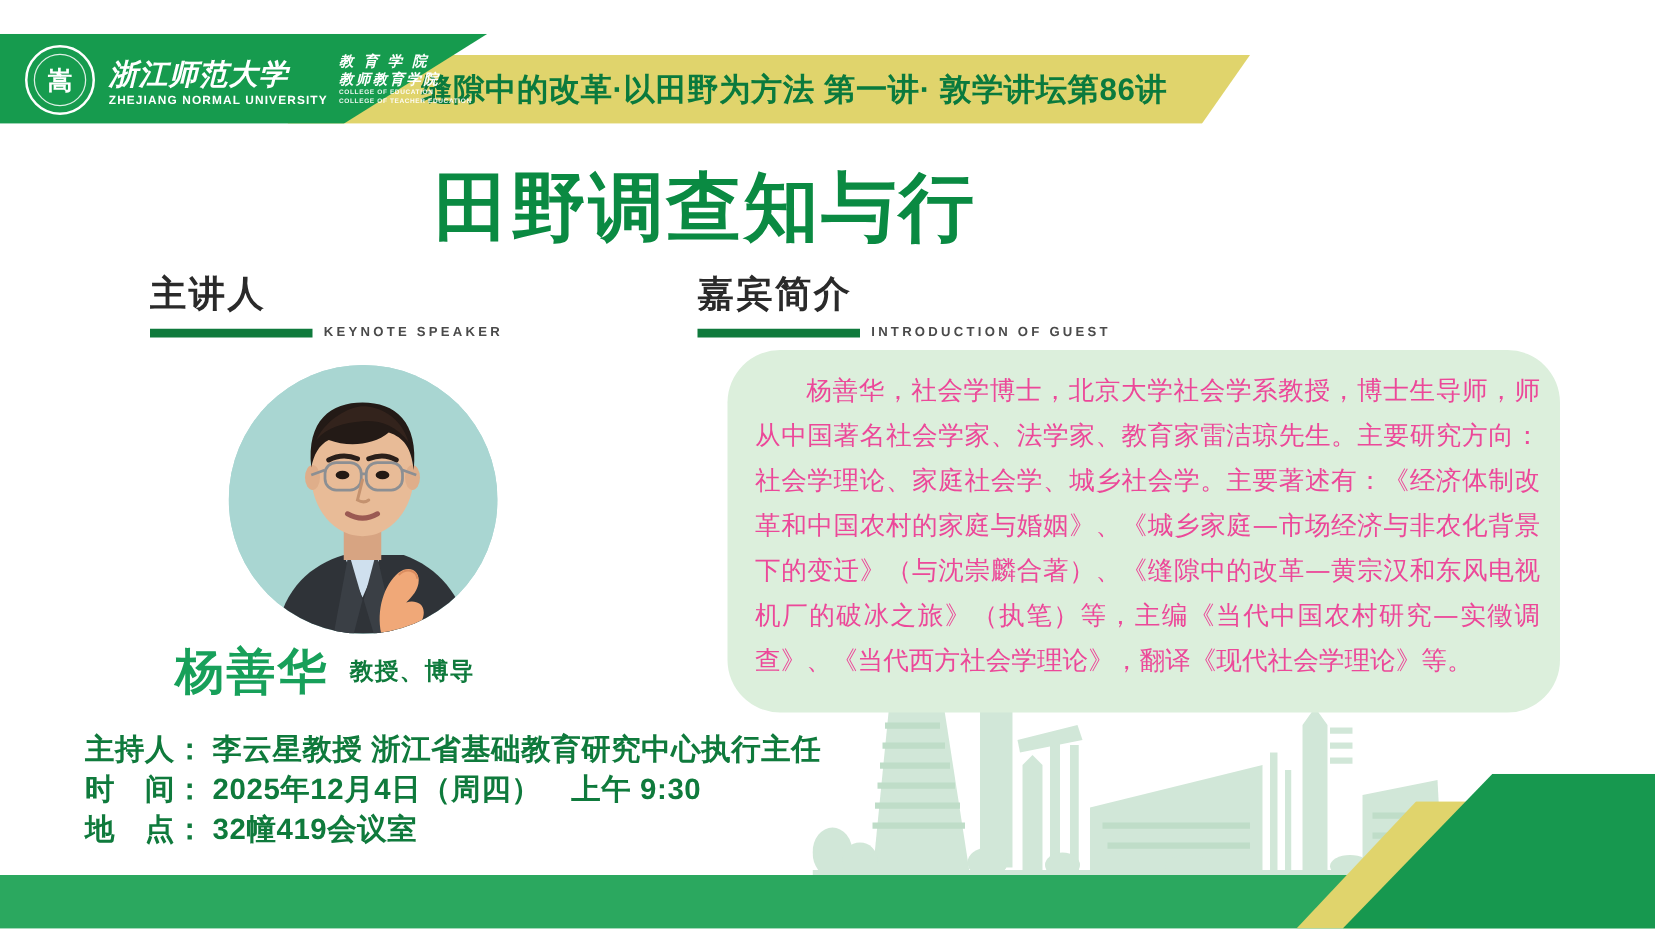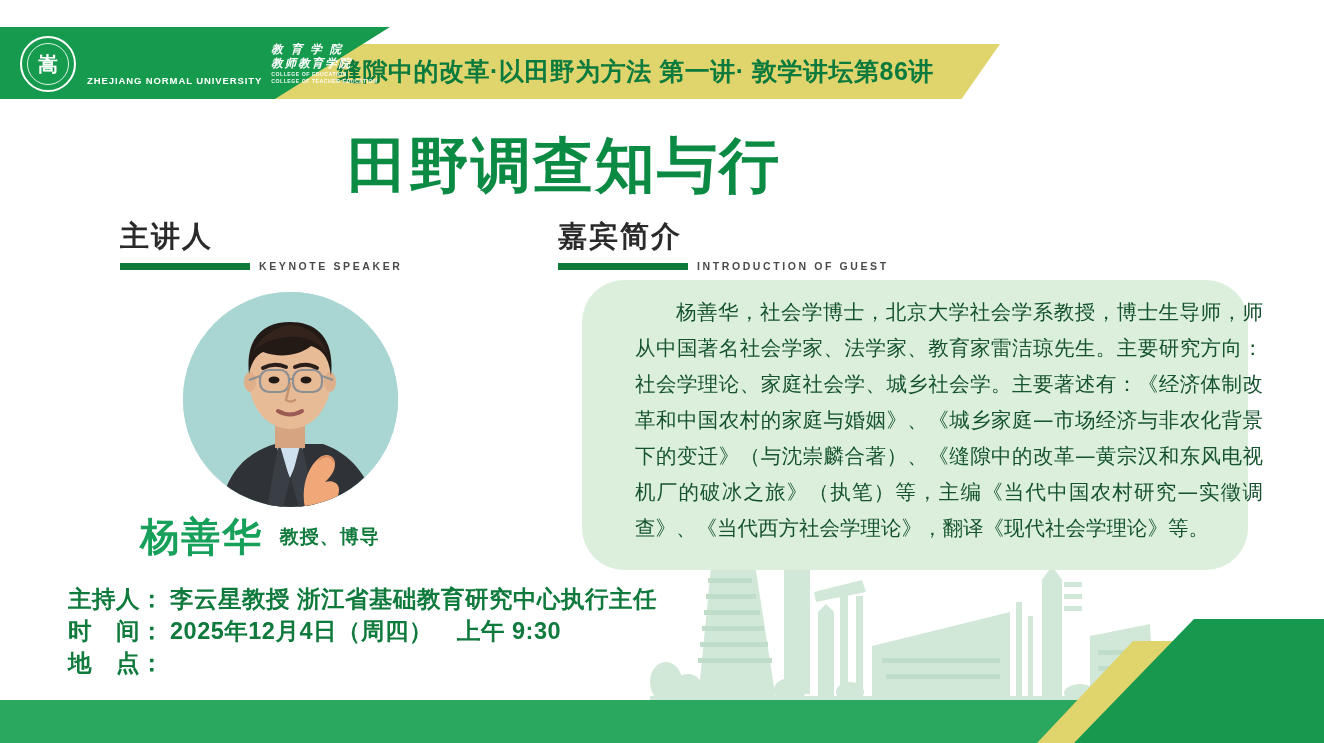--- a/index.html
+++ b/index.html
@@ -113,25 +113,24 @@
     margin-left:12px;vertical-align:middle;
   }
 
   
   .bio-box{
     position:absolute;left:582px;top:280px;width:666px;height:290px;
     background:#dcefdc;border-radius:42px;z-index:5;
   }
   .bio-text{
     position:absolute;left:604px;top:294px;width:628px;z-index:6;
-    font-size:20.5px;line-height:36px;color:#14532d;
+    font-size:20.5px;line-height:36px;color:#ec4899;
     text-align:justify;text-justify:inter-ideograph;
     text-indent:2em;
     font-family:"DejaVu Sans","Liberation Sans",sans-serif;
-    margin-left:31px;
   }
 
   
   .info{position:absolute;left:68px;top:583px;z-index:7;}
   .info-row{
     display:flex;align-items:baseline;
     font-size:23.5px;font-weight:bold;color:#0f7a3c;
     line-height:32px;white-space:nowrap;letter-spacing:.5px;text-align:right;
   }
   .info-label{flex:0 0 auto;}
@@ -169,20 +168,21 @@
   <div class="hdr-green"></div>
 
   <div class="hdr-banner-text">缝隙中的改革·以田野为方法 第一讲· 敦学讲坛第86讲</div>
 
   <div class="logo-wrap">
     <div class="logo-seal">
       <span class="glyph">嵩</span>
     </div>
     <div class="logo-txt">
       <div class="logo-col-main">
+        <span class="logo-cn">浙江师范大学</span>
         <span class="logo-en">ZHEJIANG NORMAL UNIVERSITY</span>
       </div>
       <div class="logo-col-sub">
         <span class="logo-sub-cn">教 育 学 院</span>
         <span class="logo-sub-cn">教师教育学院</span>
         <span class="logo-sub-en">COLLEGE OF EDUCATION</span>
         <span class="logo-sub-en">COLLEGE OF TEACHER EDUCATION</span>
       </div>
     </div>
   </div>
@@ -259,20 +259,21 @@
     <div class="info-row">
       <span class="info-label">主持人：</span>
       <span class="info-value">李云星教授 浙江省基础教育研究中心执行主任</span>
     </div>
     <div class="info-row">
       <span class="info-label">时　间：</span>
       <span class="info-value">2025年12月4日（周四）　上午 9:30</span>
     </div>
     <div class="info-row">
       <span class="info-label">地　点：</span>
+      <span class="info-value">32幢419会议室</span>
     </div>
   </div>
 
   <div class="skyline">
     <svg viewBox="0 0 560 150" xmlns="http://www.w3.org/2000/svg" aria-hidden="true">
       <g fill="#cfe6d6">
 
         <path d="M48 150 L62 8 L104 8 L126 150 Z"></path>
 
         <g fill="#bcdcc6">

